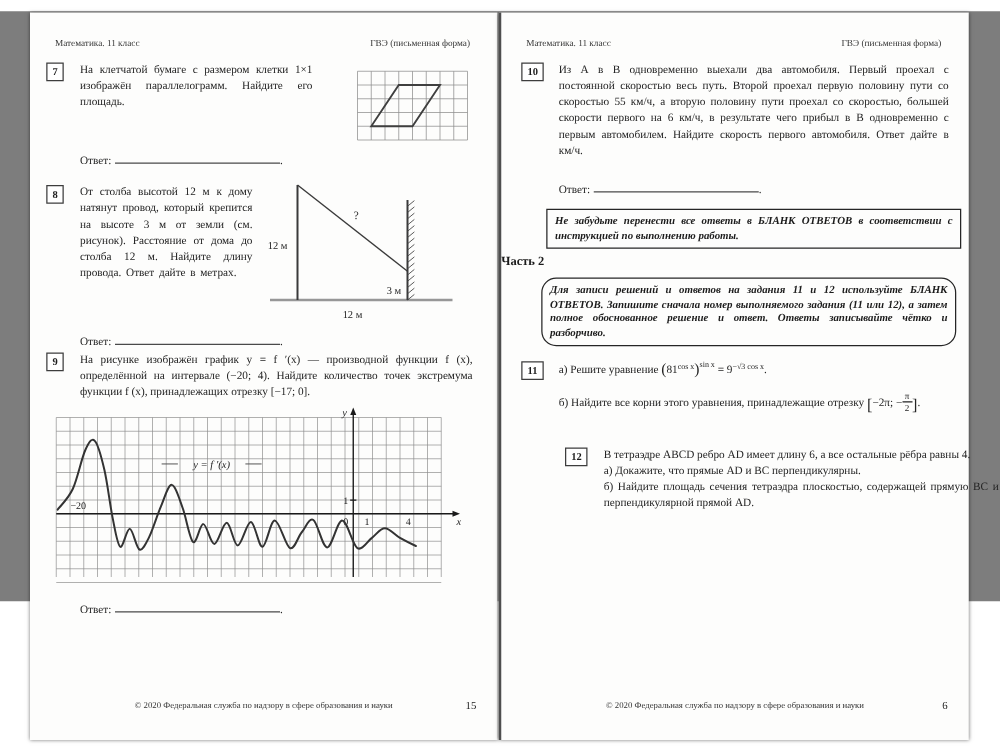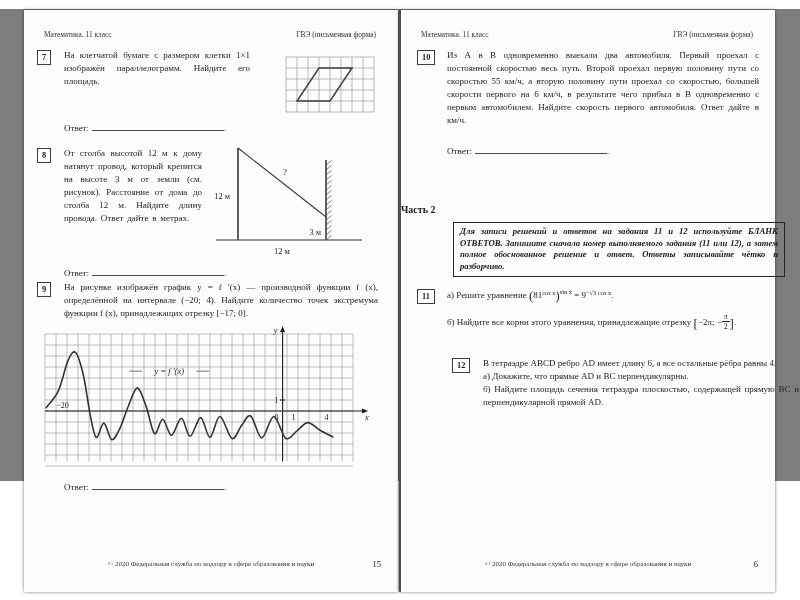--- a/index.html
+++ b/index.html
@@ -185,22 +185,23 @@
       <span>Математика. 11 класс</span>
       <span>ГВЭ (письменная форма)</span>
     </div>
 
     <div class="abs numbox" style="left:16px;top:40px;">10</div>
     <div class="abs ptext loose" style="left:46px;top:39px;width:312px;">Из А в В одновременно выехали два автомобиля. Первый проехал с постоянной скоростью весь путь. Второй проехал первую половину пути со скоростью 55 км/ч, а вторую половину пути проехал со скоростью, большей скорости первого на 6 км/ч, в результате чего прибыл в В одновременно с первым автомобилем. Найдите скорость первого автомобиля. Ответ дайте в км/ч.</div>
     <div class="abs ansline" style="left:46px;top:134px;">
       <span>Ответ:</span><span class="blank"></span><span>.</span>
     </div>
 
+    <div class="abs notice" style="left:36px;top:157px;width:318px;">Не забудьте перенести все ответы в БЛАНК ОТВЕТОВ в соответствии с инструкцией по выполнению работы.</div>
     <div class="abs part-title" style="left:0;right:0;top:194px;">Часть 2</div>
-    <div class="abs notice" style="left:52px;top:212px;width:318px;">Для записи решений и ответов на задания 11 и 12 используйте БЛАНК ОТВЕТОВ. Запишите сначала номер выполняемого задания (11 или 12), а затем полное обоснованное решение и ответ. Ответы записывайте чётко и разборчиво.</div>
+    <div class="abs notice" style="left:32px;top:212px;width:318px;border-radius:12px;">Для записи решений и ответов на задания 11 и 12 используйте БЛАНК ОТВЕТОВ. Запишите сначала номер выполняемого задания (11 или 12), а затем полное обоснованное решение и ответ. Ответы записывайте чётко и разборчиво.</div>
 
     <div class="abs numbox" style="left:16px;top:279px;">11</div>
     <div class="abs ptext" style="left:46px;top:279px;width:316px;text-align:left;">
       <span>а) Решите уравнение</span>
       <span><span class="paren">(</span><span>81</span><sup>cos x</sup><span class="paren">)</span><sup class="hi">sin x</sup> <span>= 9</span><sup>−√3 cos x</sup><span>.</span></span>
     </div>
     <div class="abs ptext" style="left:46px;top:303px;width:316px;text-align:left;">
       <span>б) Найдите все корни этого уравнения, принадлежащие отрезку</span>
       <span><span class="brkt">[</span><span>−2π; −</span><span class="frac"><span class="fn">π</span><span class="fd">2</span></span><span class="brkt">]</span><span>.</span></span>
     </div>

